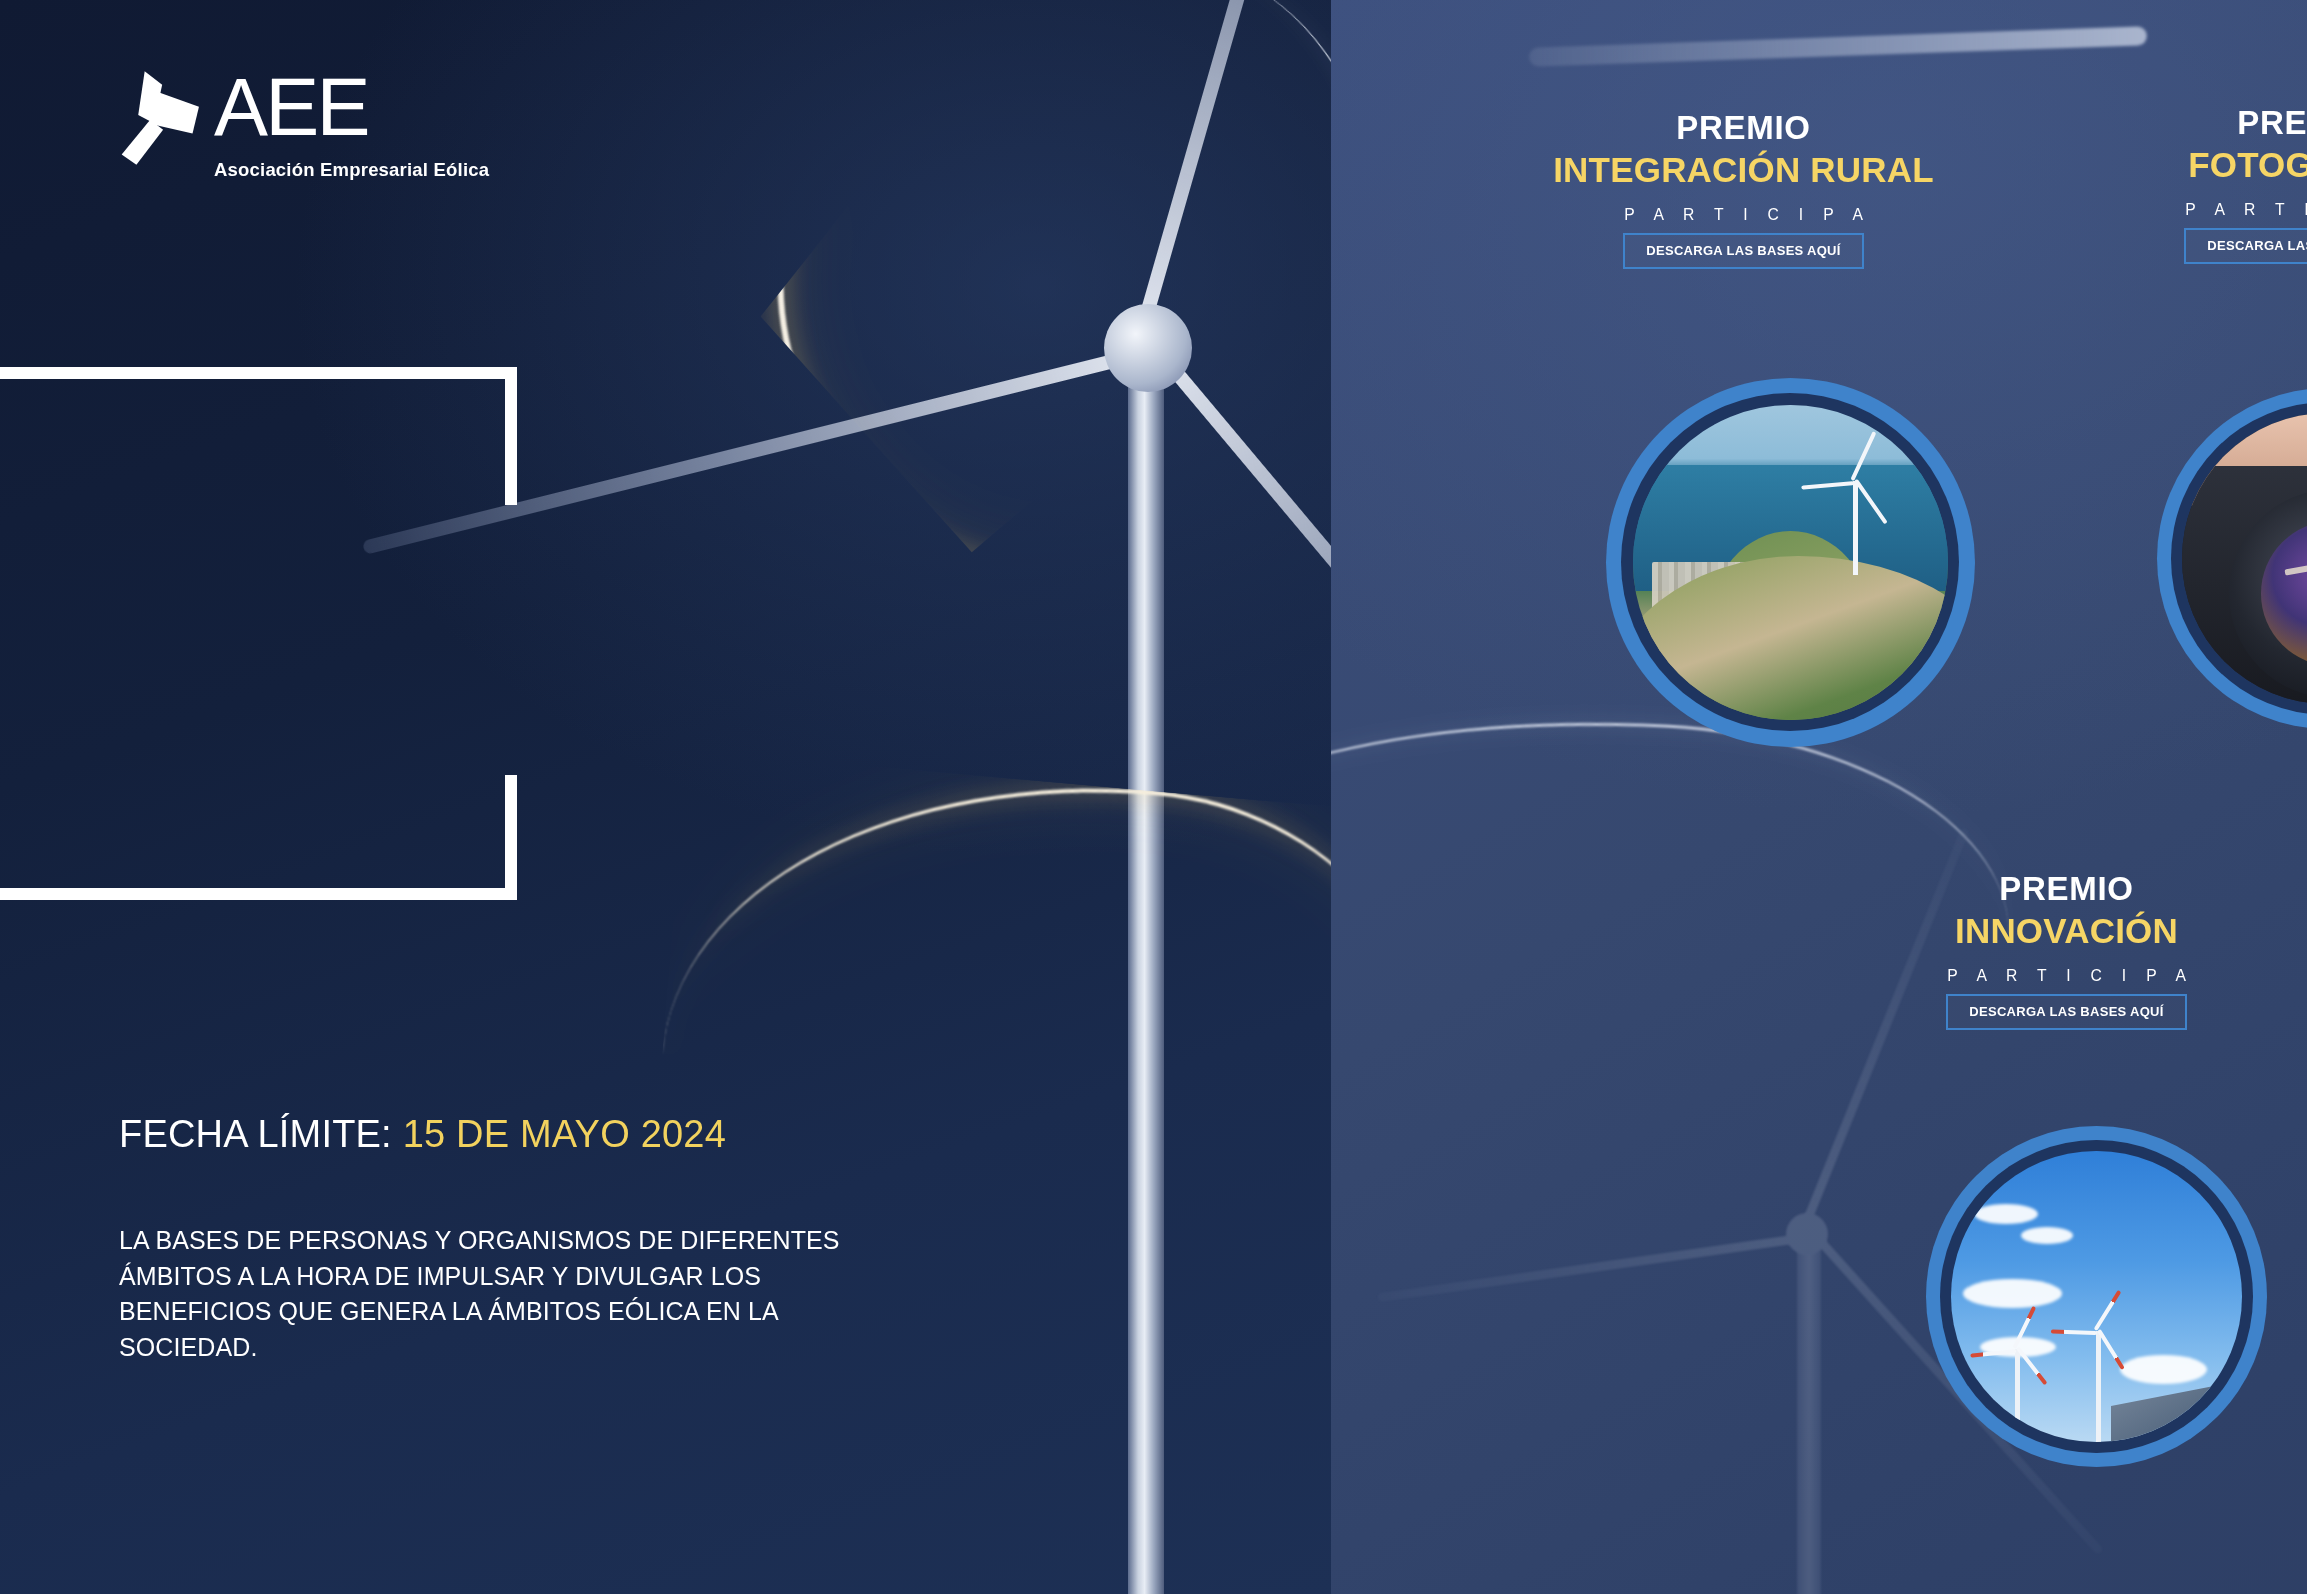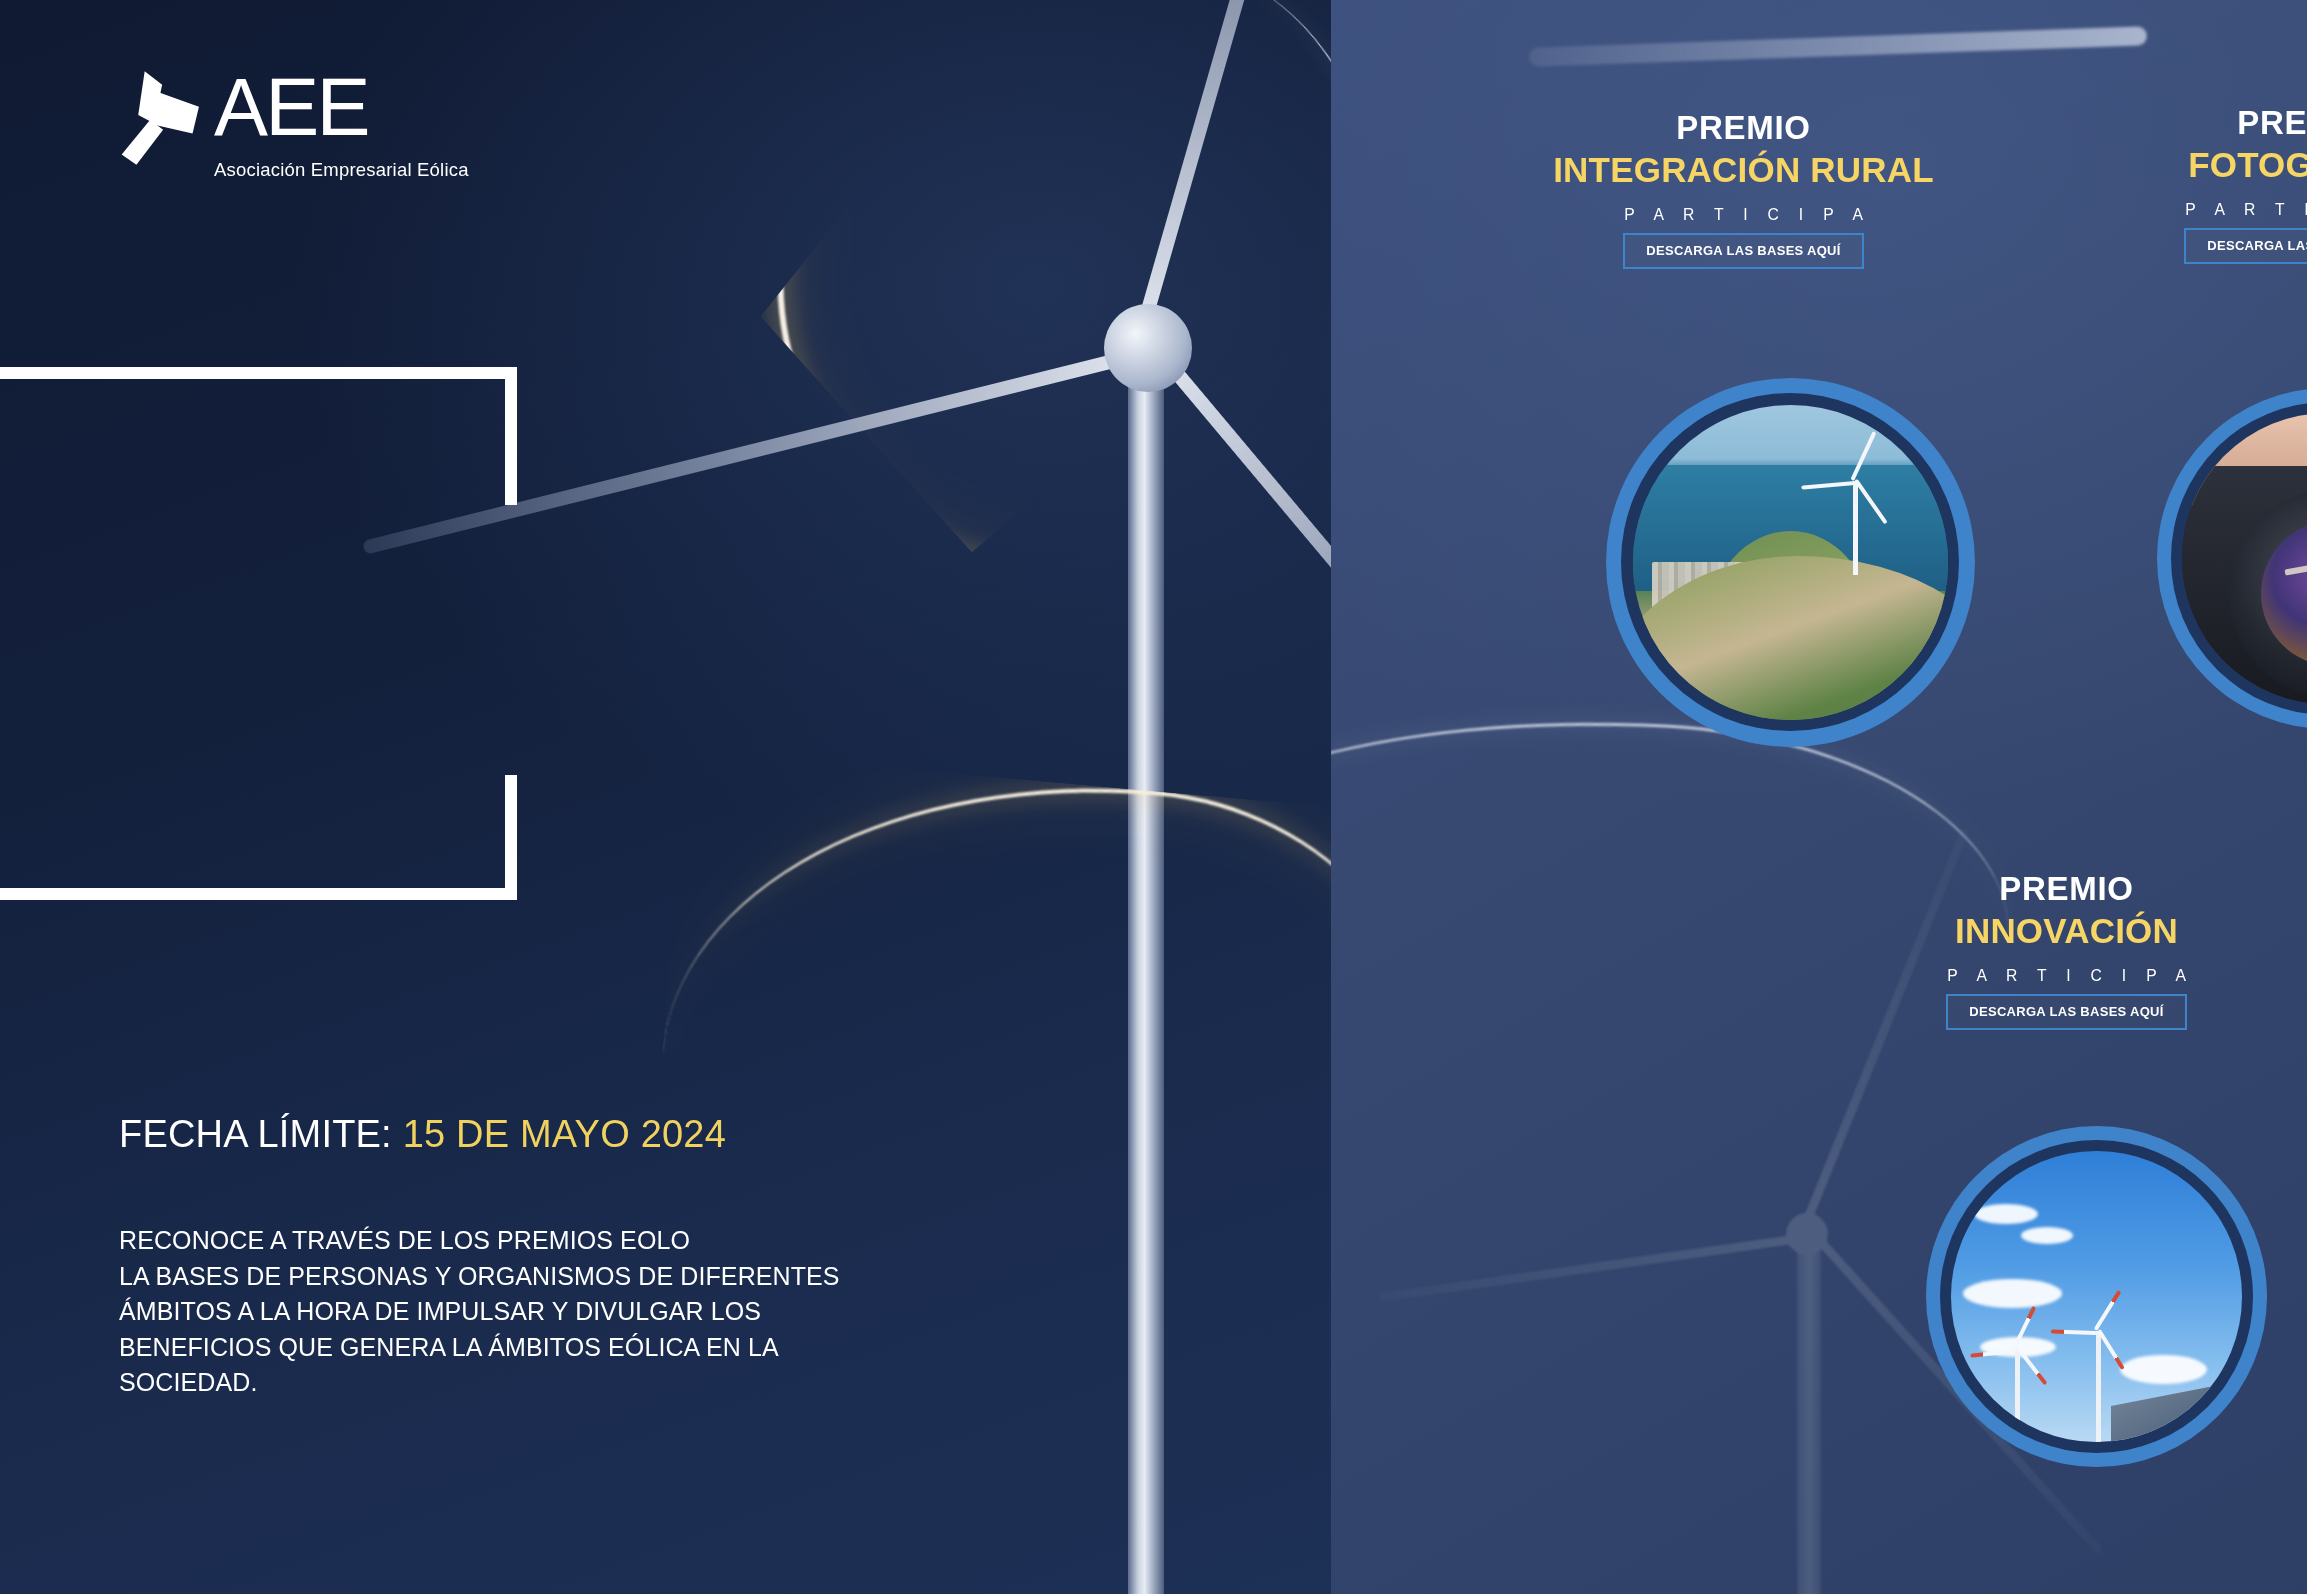--- a/index.html
+++ b/index.html
@@ -67,21 +67,21 @@
 
   
   .logo{position:absolute;left:118px;top:69px;width:351px;height:134px;}
   .logo-mark{position:absolute;left:0;top:0;width:92px;height:99px;}
   .logo-text{
     position:absolute;left:96px;top:-1.8px;
     font-size:81px;font-weight:400;color:#ffffff;letter-spacing:-2.8px;line-height:1;
   }
   .logo-sub{
     position:absolute;left:96px;top:90px;
-    font-size:18.5px;color:#ffffff;letter-spacing:0.2px;white-space:nowrap;font-weight:400;
+    font-size:18.5px;color:#ffffff;letter-spacing:0.2px;white-space:nowrap;font-weight:700;
   }
 
   
   .frame{position:absolute;left:-37px;top:367px;width:554px;height:533px;}
   .frame-top{position:absolute;left:0;top:0;width:554px;height:12px;background:#ffffff;}
   .frame-bottom{position:absolute;left:0;bottom:0;width:554px;height:12px;background:#ffffff;}
   .frame-right-a{position:absolute;right:0;top:0;width:12px;height:138px;background:#ffffff;}
   .frame-right-b{position:absolute;right:0;bottom:0;width:12px;height:125px;background:#ffffff;}
 
   
@@ -242,21 +242,20 @@
       <div class="frame-right-b"></div>
     </div>
 
 
     <div class="deadline">
       <span>FECHA LÍMITE:</span>
       <span class="dl-date">15 DE MAYO 2024</span>
     </div>
 
     <div class="bodycopy">
-      <div>RECONOCE A TRAVÉS DE LOS PREMIOS EOLO</div>
       <div>LA BASES DE PERSONAS Y ORGANISMOS DE DIFERENTES</div>
       <div>ÁMBITOS A LA HORA DE IMPULSAR Y DIVULGAR LOS</div>
       <div>BENEFICIOS QUE GENERA LA ÁMBITOS EÓLICA EN LA</div>
       <div>SOCIEDAD.</div>
     </div>
   </div>
 
   <div class="right-panel">
 
     <div class="rp-hblade"></div>

